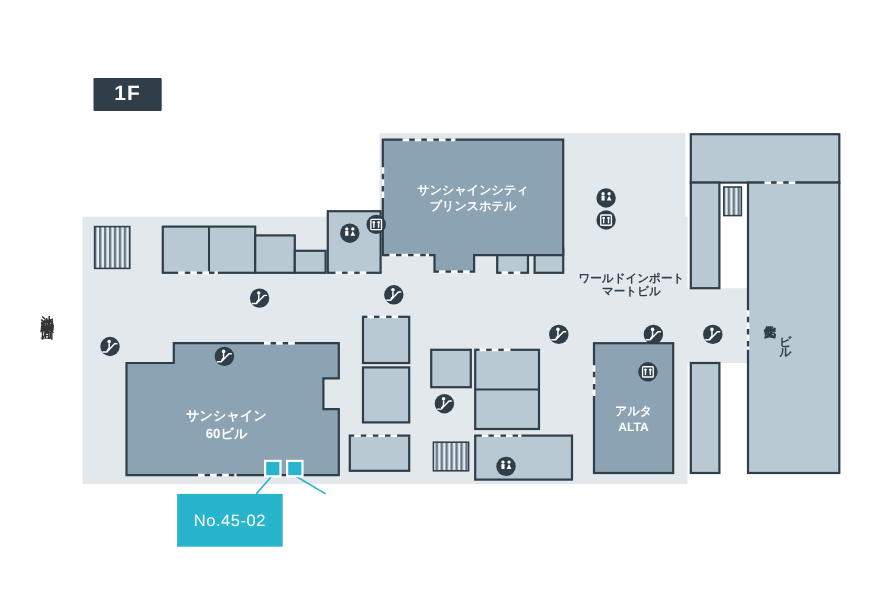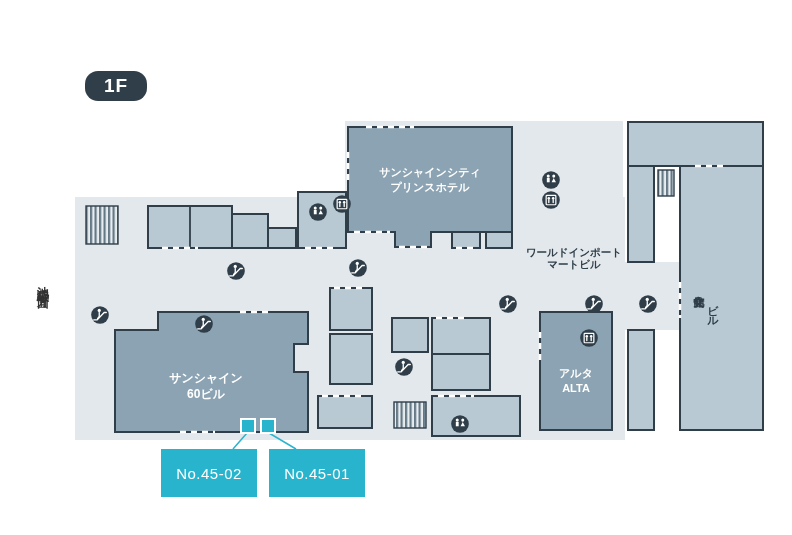--- a/index.html
+++ b/index.html
@@ -11,21 +11,21 @@
     --text-dark:#2f3e49;
   }
   html,body{margin:0;padding:0;background:#fff;}
   .stage{
     position:relative;width:792px;height:535px;background:#fff;overflow:hidden;
     font-family:"Liberation Sans",sans-serif;
   }
   .stage svg{position:absolute;left:0;top:0;}
   .floor-badge{
     position:absolute;left:85px;top:71px;width:62px;height:30px;
-    background:var(--dark-slate);color:#fff;border-radius:13px;
+    background:var(--dark-slate);color:#fff;border-radius:1px;
     display:flex;align-items:center;justify-content:center;
     font-size:19px;font-weight:bold;letter-spacing:1px;
   }
   .direction-label{
     position:absolute;left:34px;top:276px;
     writing-mode:vertical-rl;text-orientation:upright;
     font-size:12px;color:#333;letter-spacing:3px;font-weight:bold;
   }
   .callout{
     position:absolute;top:449px;width:96px;height:48px;
@@ -198,17 +198,14 @@
 
   <div class="floor-badge">
     <span>1F</span>
   </div>
 
   <div class="direction-label">池袋駅方面</div>
 
   <div class="callout left">
     <span>No.45-02</span>
   </div>
-  <div class="callout right">
-    <span>No.45-01</span>
-  </div>
 
 </div>
 
 </body></html>

